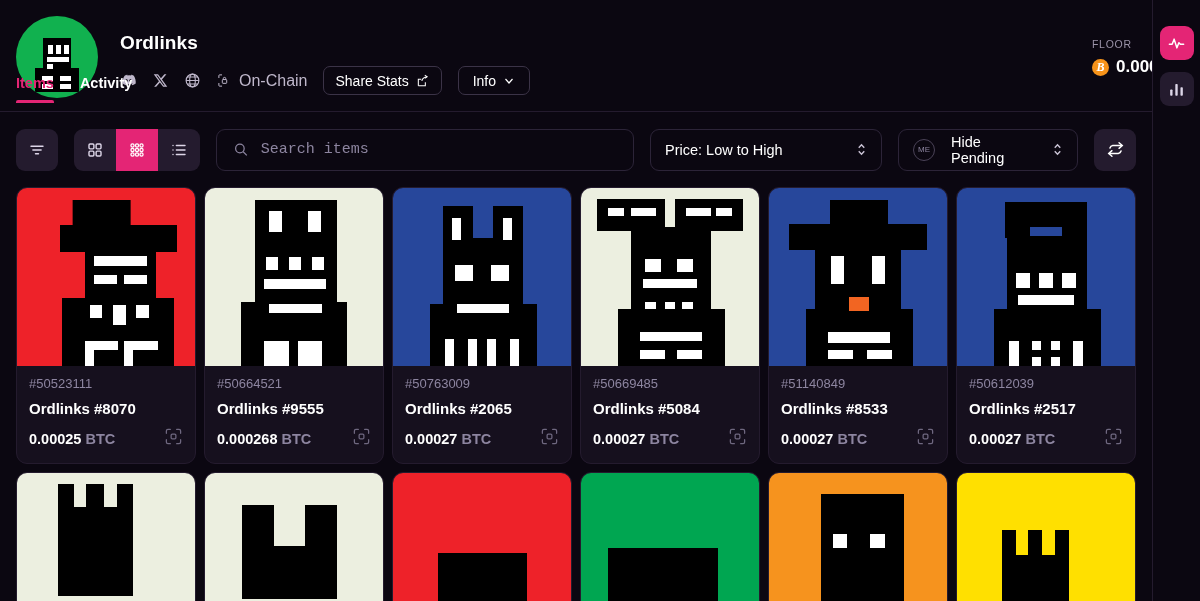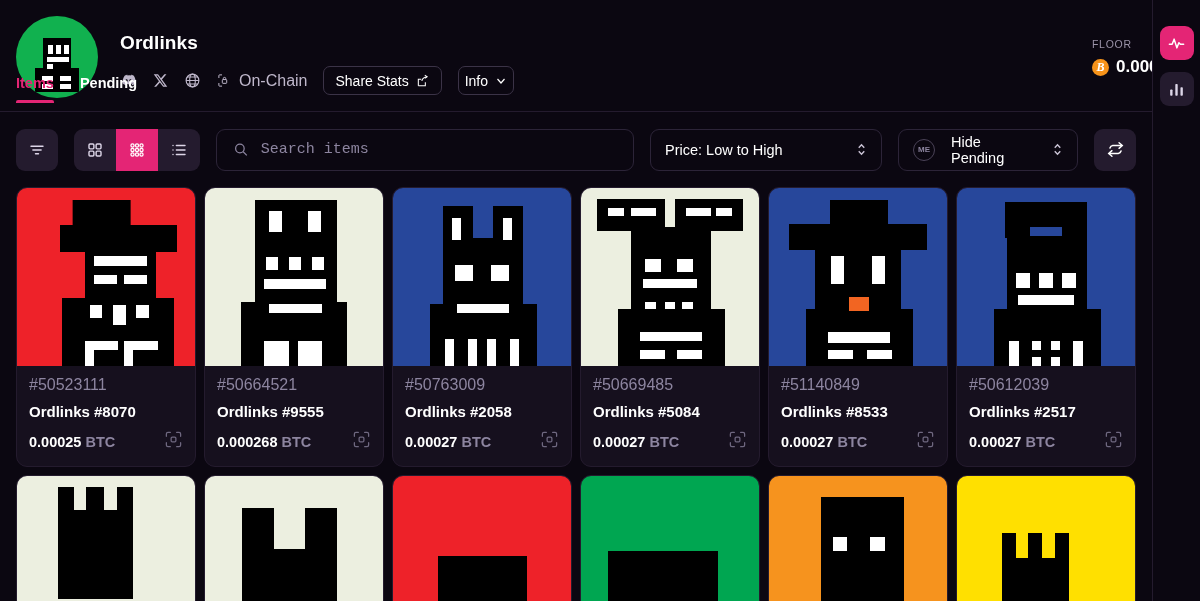--- a/index.html
+++ b/index.html
@@ -26,21 +26,21 @@
   .avatar .px { position: absolute; background: #000; }
   .avatar .pxw { position: absolute; background: #fff; }
   .id-text { margin-left: 22px; padding-top: 16px; }
   .coll-name { font-size: 19px; font-weight: bold; color: #fff; letter-spacing: .1px; }
   .links { display: flex; align-items: center; gap: 16px; margin-top: 12px; }
   .ico { color: #bfb7cb; display: flex; align-items: center; }
   .onchain { display: flex; align-items: center; gap: 7px; color: #bfb7cb; font-size: 16px; }
   .pillbtn { height: 29px; border: 1px solid #3b3347; border-radius: 7px; color: #fff;
              font-size: 14px; display: flex; align-items: center; gap: 7px; padding: 0 11px;
              background: transparent; }
-  .pillbtn.small { padding: 0 6px; }
+  .pillbtn.small { padding: 0 14px; }
 
   
   .stats { position: absolute; left: 552px; top: 38px; display: flex; gap: 0; }
   .stat { margin-right: 22px; }
   .stat-lab { font-size: 10.5px; color: #9b93a8; letter-spacing: .7px; margin-bottom: 7px;
               text-transform: uppercase; white-space: nowrap;}
   .stat-val { font-size: 17px; font-weight: bold; color: #fff; display: flex; align-items: center;
               gap: 7px; white-space: nowrap; }
   .btc { width: 17px; height: 17px; border-radius: 50%; background: #f7931a; color: #fff;
          font-size: 12px; font-weight: bold; display: flex; align-items: center;
@@ -67,30 +67,30 @@
   .searchbox input { background: transparent; border: none; outline: none; color: #fff;
                      font-size: 15px; font-family: Liberation Mono, monospace; width: 100%; }
   .searchbox input::placeholder { color: #8d85a0; }
   .select { height: 42px; border: 1px solid #2c2438; border-radius: 9px; display: flex;
             align-items: center; padding: 0 14px; color: #fff; font-size: 14.5px; flex: none;
             justify-content: space-between; gap: 16px; }
   .select.sort { width: 232px; }
   .select.pending { width: 180px; }
   .me-ico { width: 22px; height: 22px; border-radius: 50%; border: 1px solid #4a4257;
             display:flex; align-items:center; justify-content:center; color:#8d85a0; font-size:8px;
-            font-weight:bold; flex:none; }
+            font-weight:normal; flex:none; }
   .chev { color: #c9c2d4; font-size: 10px; line-height: 1; display: flex; flex-direction: column; }
 
   
   .grid { display: grid; grid-template-columns: repeat(6, 1fr); gap: 8px; padding: 0 16px; }
   .card { background: #16101e; border: 1px solid #241b2e; border-radius: 11px; overflow: hidden; }
   .art { width: 100%; aspect-ratio: 1/1; position: relative; }
   .art .p { position: absolute; }
   .meta { padding: 10px 12px 13px; }
-  .tok { font-size: 16px; color: #8d85a0; }
+  .tok { font-size: 13px; color: #8d85a0; }
   .nm { font-size: 15px; font-weight: bold; color: #fff; margin-top: 9px; }
   .prow { display: flex; align-items: center; justify-content: space-between; margin-top: 10px; }
   .price { font-size: 14.5px; font-weight: bold; color: #fff; }
   .price .cur { color: #8d85a0; font-weight: bold; }
   .cartico { color: #6f6880; }
   .row2 { margin-top: 8px; }
 </style>
 </head>
 <body>
 
@@ -166,21 +166,21 @@
               <span class="btc">B</span>
               <span>0.00025</span>
             </div>
           </div>
 
         </div>
       </div>
 
       <div class="tabs">
         <div class="tab active">Items</div>
-        <div class="tab">Pending</div>
+        <div class="tab">Activity</div>
       </div>
     </div>
 
     <div class="toolbar">
       <div class="sqbtn">
         <svg width="18" height="18" viewBox="0 0 24 24" fill="none" stroke="#ddd6e8" stroke-width="1.9" stroke-linecap="round">
             <path d="M4 7h16M6.5 12h11M10 17h4"></path>
           </svg>
       </div>
       <div class="viewgroup">
@@ -325,21 +325,21 @@
           <div class="p" style="background:#fff;left:35%;top:43%;width:10%;height:9%;"></div>
           <div class="p" style="background:#fff;left:55%;top:43%;width:10%;height:9%;"></div>
           <div class="p" style="background:#fff;left:36%;top:65%;width:29%;height:5%;"></div>
           <div class="p" style="background:#fff;left:29%;top:85%;width:5%;height:15%;"></div>
           <div class="p" style="background:#fff;left:42%;top:85%;width:5%;height:15%;"></div>
           <div class="p" style="background:#fff;left:53%;top:85%;width:5%;height:15%;"></div>
           <div class="p" style="background:#fff;left:66%;top:85%;width:5%;height:15%;"></div>
         </div>
         <div class="meta">
           <div class="tok">#50763009</div>
-          <div class="nm">Ordlinks #2058</div>
+          <div class="nm">Ordlinks #2065</div>
           <div class="prow">
             <div class="price">
               <span>0.00027</span>
               <span class="cur">BTC</span>
             </div>
             <span class="cartico">
               <svg width="19" height="19" viewBox="0 0 24 24" fill="none" stroke="currentColor" stroke-width="1.6" stroke-linecap="round">
                   <path d="M3 8V5a2 2 0 0 1 2-2h3M16 3h3a2 2 0 0 1 2 2v3M21 16v3a2 2 0 0 1-2 2h-3M8 21H5a2 2 0 0 1-2-2v-3"></path>
                   <rect x="9" y="9" width="6" height="6" rx="1.5"></rect>
                 </svg>

